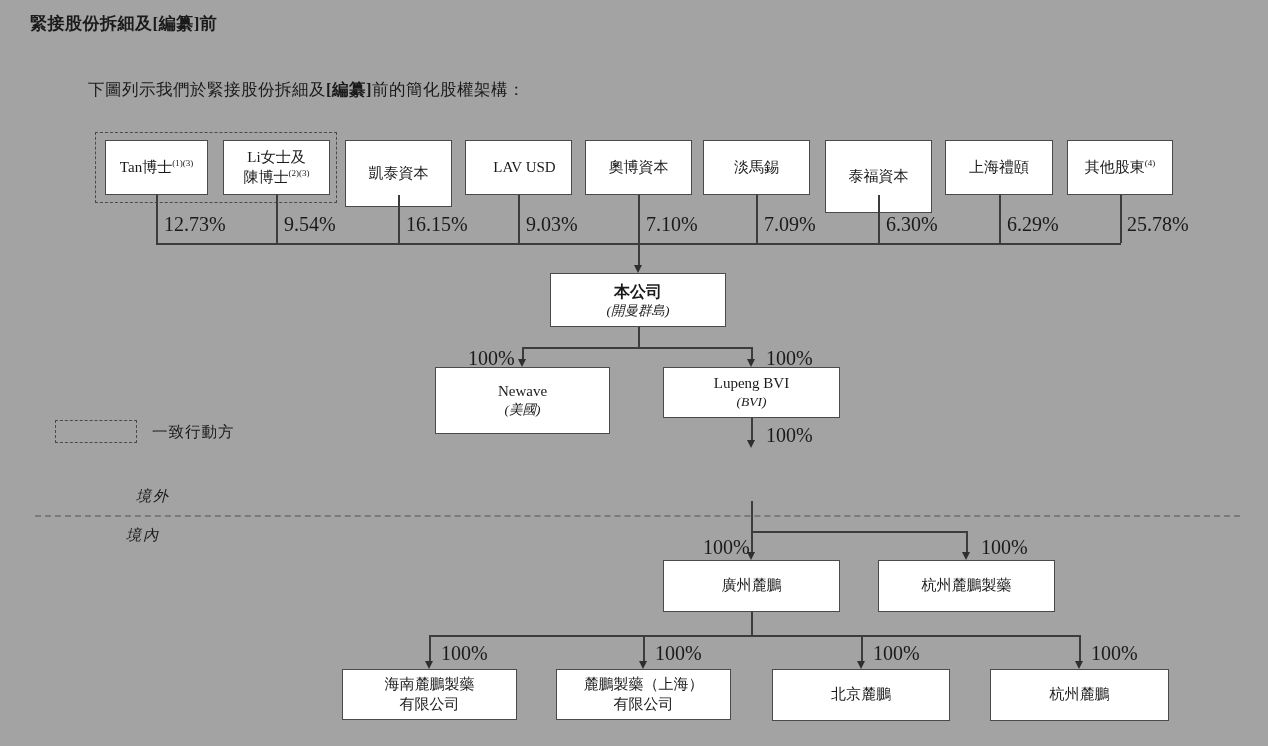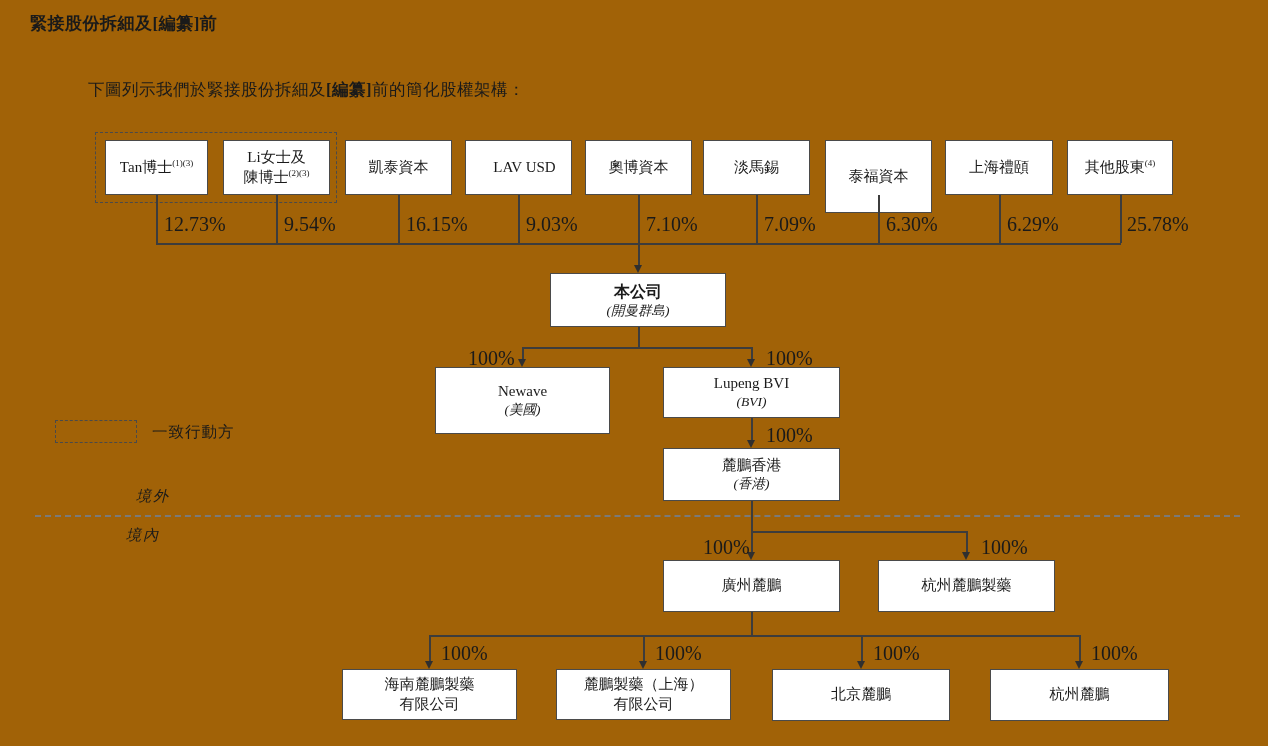--- a/index.html
+++ b/index.html
@@ -1,19 +1,19 @@
 <!DOCTYPE html>
 <html><head>
 <meta charset="utf-8">
 <style>
   html,body{margin:0;padding:0;background:#ffffff;}
   .canvas{
     position:relative;
     width:1268px;height:746px;
-    background:#a16207;
+    background:#a3a3a3;
     font-family:"Liberation Serif","DejaVu Serif",serif;
     color:#1a1a1a;
     overflow:hidden;
   }
   .title{
     position:absolute;left:30px;top:12px;
     font-size:17px;font-weight:bold;letter-spacing:.5px;
   }
   .subtitle{
     position:absolute;left:88px;top:79px;
@@ -55,21 +55,21 @@
 
   <div class="dashed-frame" style="left:95px;top:132px;width:242px;height:71px;"></div>
 
   <div class="box" style="left:105px;top:140px;width:103px;height:55px;">
     <div class="nm"><span>Tan博士</span><sup>(1)(3)</sup></div>
   </div>
   <div class="box" style="left:223px;top:140px;width:107px;height:55px;">
     <div class="nm">Li女士及</div>
     <div class="nm"><span>陳博士</span><sup>(2)(3)</sup></div>
   </div>
-  <div class="box" style="left:345px;top:140px;width:107px;height:55px;">
+  <div class="box" style="left:345px;top:140px;width:107px;height:67px;">
     <div class="nm">凱泰資本</div>
   </div>
   <div class="box" style="left:465px;top:140px;width:107px;height:55px;padding-left:12px;">
     <div class="nm">LAV USD</div>
   </div>
   <div class="box" style="left:703px;top:140px;width:107px;height:55px;">
     <div class="nm">淡馬錫</div>
   </div>
   <div class="box" style="left:585px;top:140px;width:107px;height:55px;">
     <div class="nm">奧博資本</div>
@@ -127,24 +127,20 @@
     <div class="jur">(美國)</div>
   </div>
   <div class="box" style="left:663px;top:367px;width:177px;height:51px;">
     <div class="nm">Lupeng BVI</div>
     <div class="jur">(BVI)</div>
   </div>
 
   <div class="vline" style="left:751px;top:418px;height:23px;"></div>
   <div class="arrow" style="left:751px;top:440px;"></div>
   <div class="pct" style="left:766px;top:424px;">100%</div>
-  <div class="box" style="left:663px;top:448px;width:177px;height:53px;">
-    <div class="nm">麓鵬香港</div>
-    <div class="jur">(香港)</div>
-  </div>
 
   <div class="dashed-frame" style="left:55px;top:420px;width:82px;height:23px;"></div>
   <div class="legend-label" style="left:152px;top:422px;">一致行動方</div>
 
   <div class="region" style="left:136px;top:487px;">境外</div>
   <div class="divider" style="left:35px;top:515px;width:1205px;"></div>
   <div class="region" style="left:126px;top:526px;">境內</div>
 
   <div class="vline" style="left:751px;top:501px;height:30px;"></div>
   <div class="hline" style="left:751px;top:531px;width:216px;"></div>

